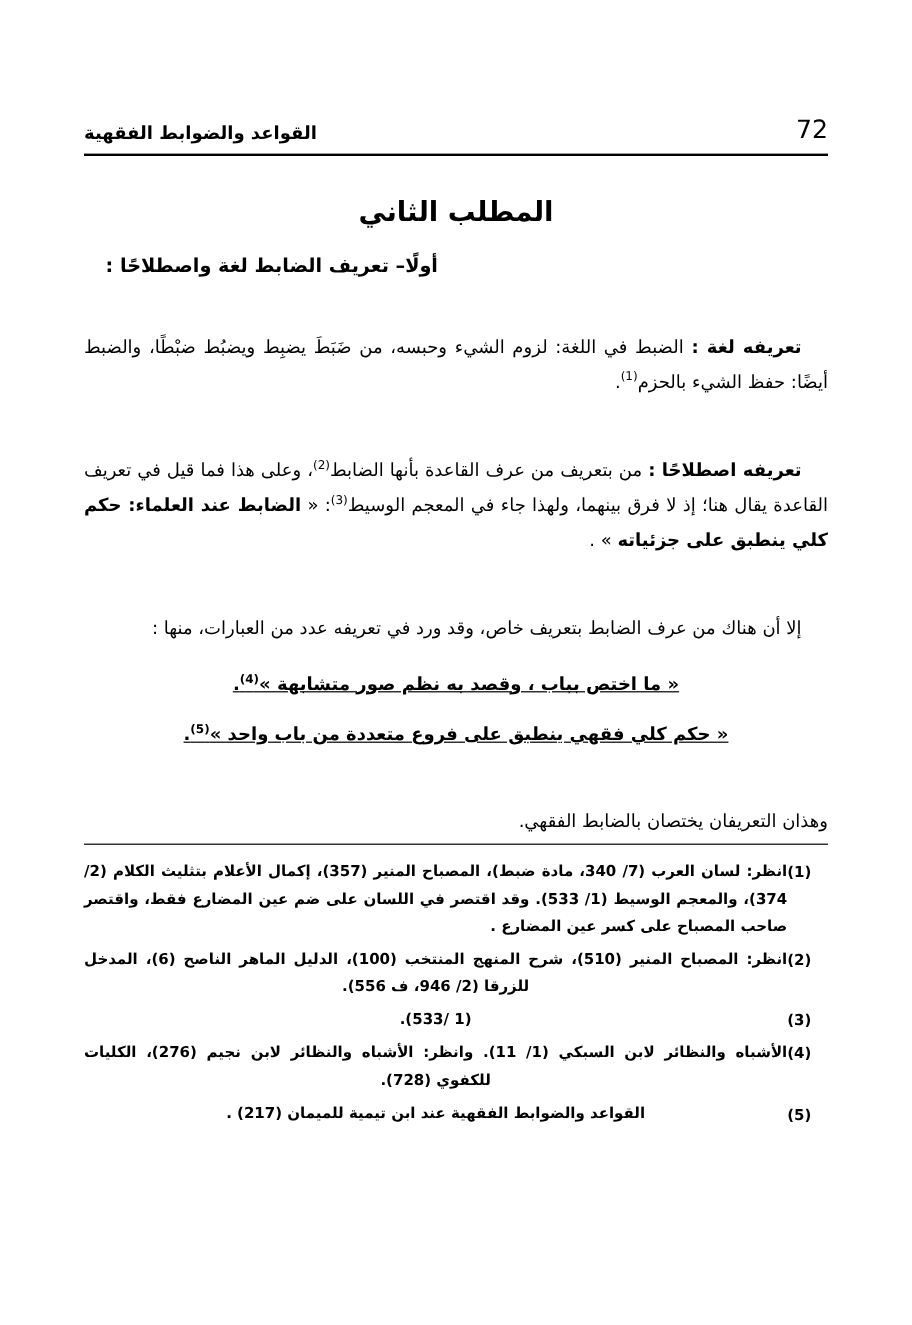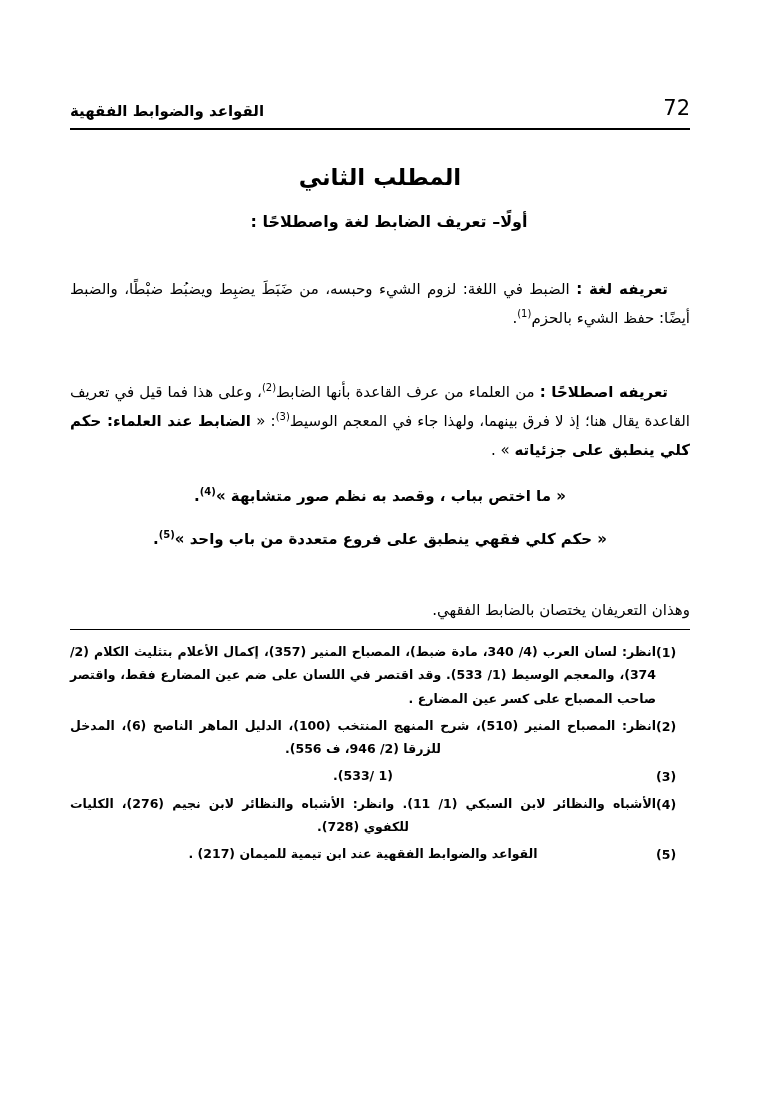--- a/index.html
+++ b/index.html
@@ -55,21 +55,21 @@
     font-weight: bold;
     margin-bottom: 22px;
   }
   .title-sub {
     text-align: center;
     font-size: 19px;
     font-weight: bold;
     margin-bottom: 26px;
   }
   .section-label {
-    text-align: center;
+    text-align: left;
     font-size: 16px;
     font-weight: bold;
     margin-bottom: 36px;
     padding-left: 18px;
   }
 
   
   .para {
     font-size: 15px;
     line-height: 1.95;
@@ -90,20 +90,21 @@
   sup {
     font-size: 10px;
     vertical-align: super;
   }
   .quote-line {
     font-size: 15px;
     font-weight: bold;
     text-align: center;
     margin-bottom: 14px;
     line-height: 1.9;
+    text-decoration: underline;
   }
   .closing {
     font-size: 15px;
     text-align: right;
     margin-bottom: 8px;
     padding-left: 8px;
     margin-top: 48px;
   }
 
   
@@ -153,40 +154,41 @@
   <div class="header-rule"></div>
 
   <div class="title-main">المطلب الثاني</div>
   <div class="section-label">أولًا– تعريف الضابط لغة واصطلاحًا :</div>
 
   <div class="para indent">
     <span class="lead">تعريفه لغة :</span><span> الضبط في اللغة: لزوم الشيء وحبسه، من ضَبَطَ يضبِط ويضبُط ضبْطًا، والضبط أيضًا: حفظ الشيء بالحزم</span><sup>(1)</sup><span>.</span>
   </div>
 
   <div class="para indent">
-    <span class="lead">تعريفه اصطلاحًا :</span><span> من العلماء من عرف القاعدة بأنها الضابط</span><sup>(2)</sup><span>، وعلى هذا فما قيل في تعريف القاعدة يقال هنا؛ إذ لا فرق بينهما، ولهذا جاء في المعجم الوسيط</span><sup>(3)</sup><span>: « </span><span class="bold">الضابط عند العلماء: حكم كلي ينطبق على جزئياته</span><span> » .</span>
-  </div>
-
+    <span class="lead">تعريفه اصطلاحًا :</span><span> من بتعريف من عرف القاعدة بأنها الضابط</span><sup>(2)</sup><span>، وعلى هذا فما قيل في تعريف القاعدة يقال هنا؛ إذ لا فرق بينهما، ولهذا جاء في المعجم الوسيط</span><sup>(3)</sup><span>: « </span><span class="bold">الضابط عند العلماء: حكم كلي ينطبق على جزئياته</span><span> » .</span>
+  </div>
+
+  <div class="para indent">إلا أن هناك من عرف الضابط بتعريف خاص، وقد ورد في تعريفه عدد من العبارات، منها :</div>
 
   <div class="quote-line">
     <span>« ما اختص بباب ، وقصد به نظم صور متشابهة »</span><sup>(4)</sup><span>.</span>
   </div>
 
   <div class="quote-line">
     <span>« حكم كلي فقهي ينطبق على فروع متعددة من باب واحد »</span><sup>(5)</sup><span>.</span>
   </div>
 
   <div class="closing">وهذان التعريفان يختصان بالضابط الفقهي.</div>
 
   <div class="fn-rule"></div>
 
   <div class="footnotes">
     <div class="fn">
       <div class="fn-marker">(1)</div>
-      <div class="fn-text">انظر: لسان العرب (4/ 340، مادة ضبط)، المصباح المنير (357)، إكمال الأعلام بتثليث الكلام (2/ 374)، والمعجم الوسيط (1/ 533). وقد اقتصر في اللسان على ضم عين المضارع فقط، واقتصر صاحب المصباح على كسر عين المضارع .</div>
+      <div class="fn-text">انظر: لسان العرب (7/ 340، مادة ضبط)، المصباح المنير (357)، إكمال الأعلام بتثليث الكلام (2/ 374)، والمعجم الوسيط (1/ 533). وقد اقتصر في اللسان على ضم عين المضارع فقط، واقتصر صاحب المصباح على كسر عين المضارع .</div>
     </div>
     <div class="fn">
       <div class="fn-marker">(2)</div>
       <div class="fn-text center-last">انظر: المصباح المنير (510)، شرح المنهج المنتخب (100)، الدليل الماهر الناصح (6)، المدخل للزرقا (2/ 946، ف 556).</div>
     </div>
     <div class="fn">
       <div class="fn-marker">(3)</div>
       <div class="fn-text center-last">(1 /533).</div>
     </div>
     <div class="fn">

